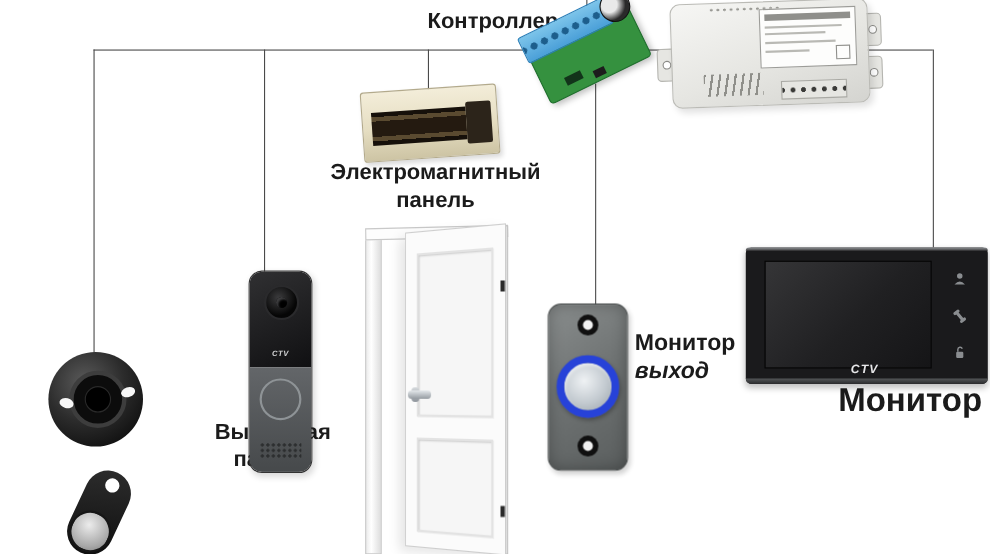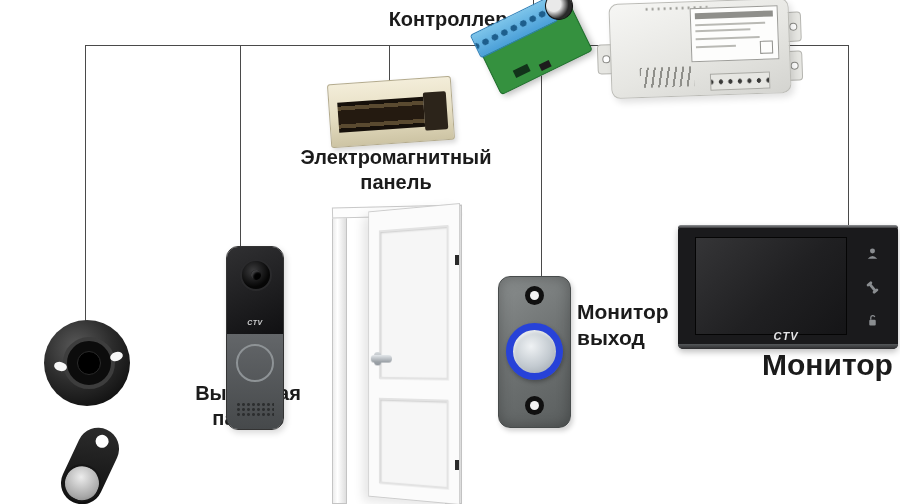--- a/index.html
+++ b/index.html
@@ -149,21 +149,21 @@
   <div class="lbl center" style="left:284px;top:145px;width:224px;">
     <span class="abs" style="left:0;top:0;width:100%;">Электромагнитный</span>
     <span class="abs" style="left:0;top:25px;width:100%;">панель</span>
   </div>
   <div class="lbl center" style="left:182px;top:381px;width:132px;height:50px;">
     <span class="abs" style="left:0;top:0;width:100%;">Вызывная</span>
     <span class="abs" style="left:0;top:25px;width:100%;">панель</span>
   </div>
   <div class="lbl" style="left:577px;top:299px;width:110px;font-size:21px;line-height:26px;height:54px;">
     <span class="abs" style="left:0;top:0;">Монитор</span>
-    <span class="abs" style="left:0;top:26px;">выход</span>
+    <span class="abs" style="left:0;top:26px;font-style:italic;">выход</span>
   </div>
   <div class="lbl" style="left:762px;top:352px;width:140px;font-size:30px;">Монитор</div>
 
   <div class="reader">
     <div class="reader-ring">
       <div class="reader-core"></div>
     </div>
     <div class="reader-hole" style="left:10px;top:42px;transform:rotate(14deg);"></div>
     <div class="reader-hole" style="left:66px;top:32px;transform:rotate(-18deg);"></div>
   </div>

